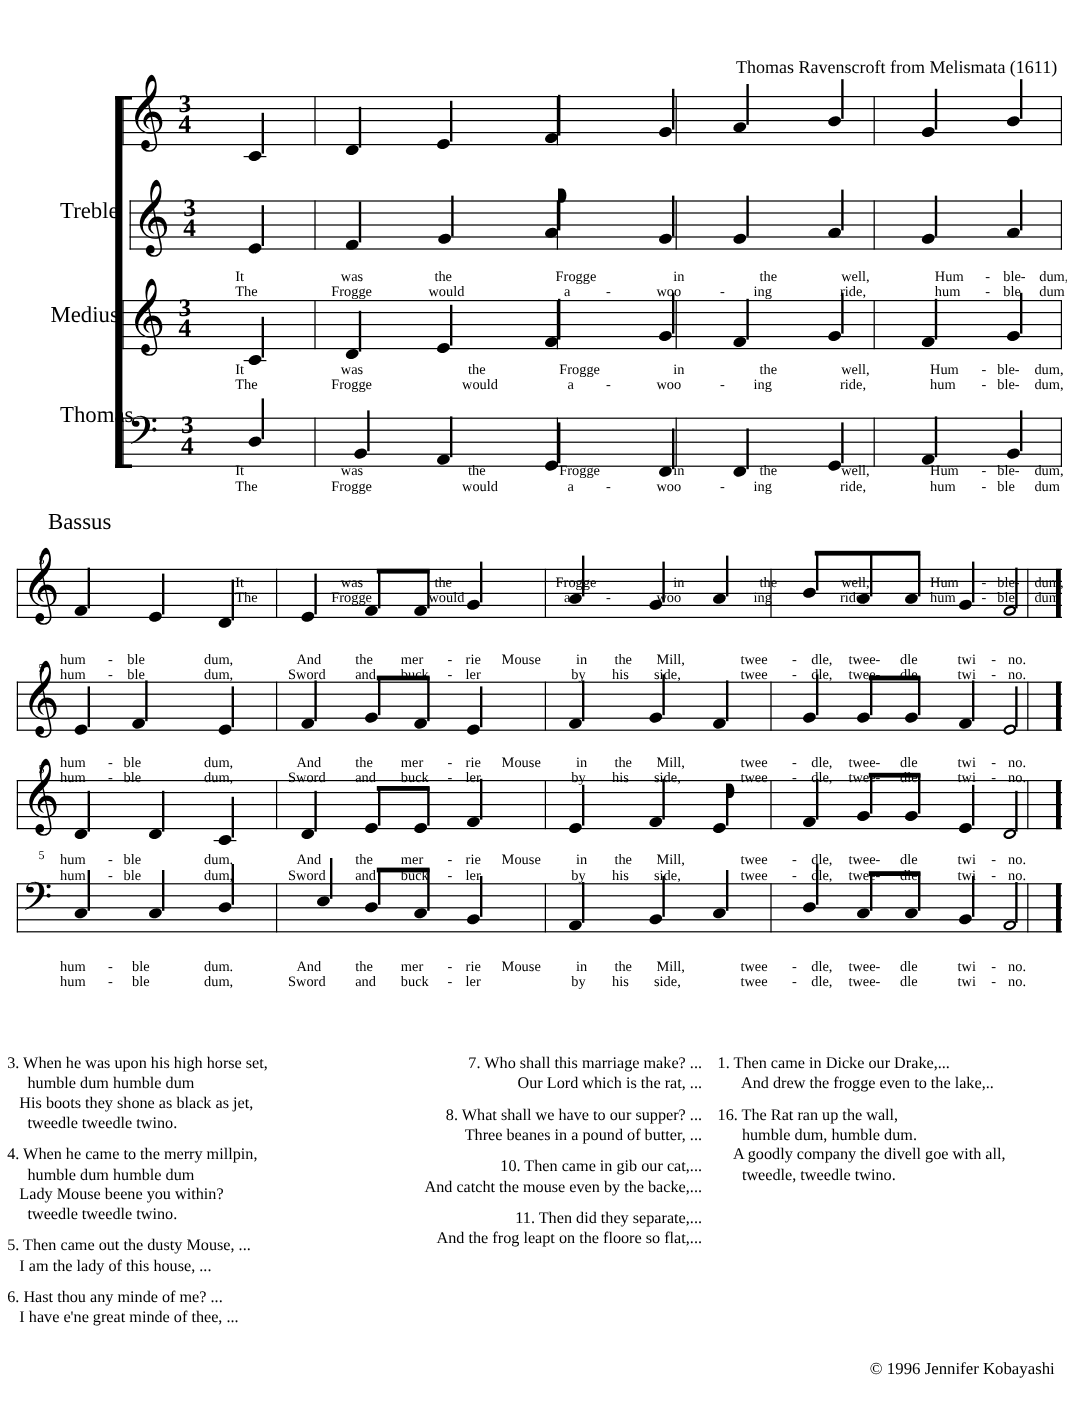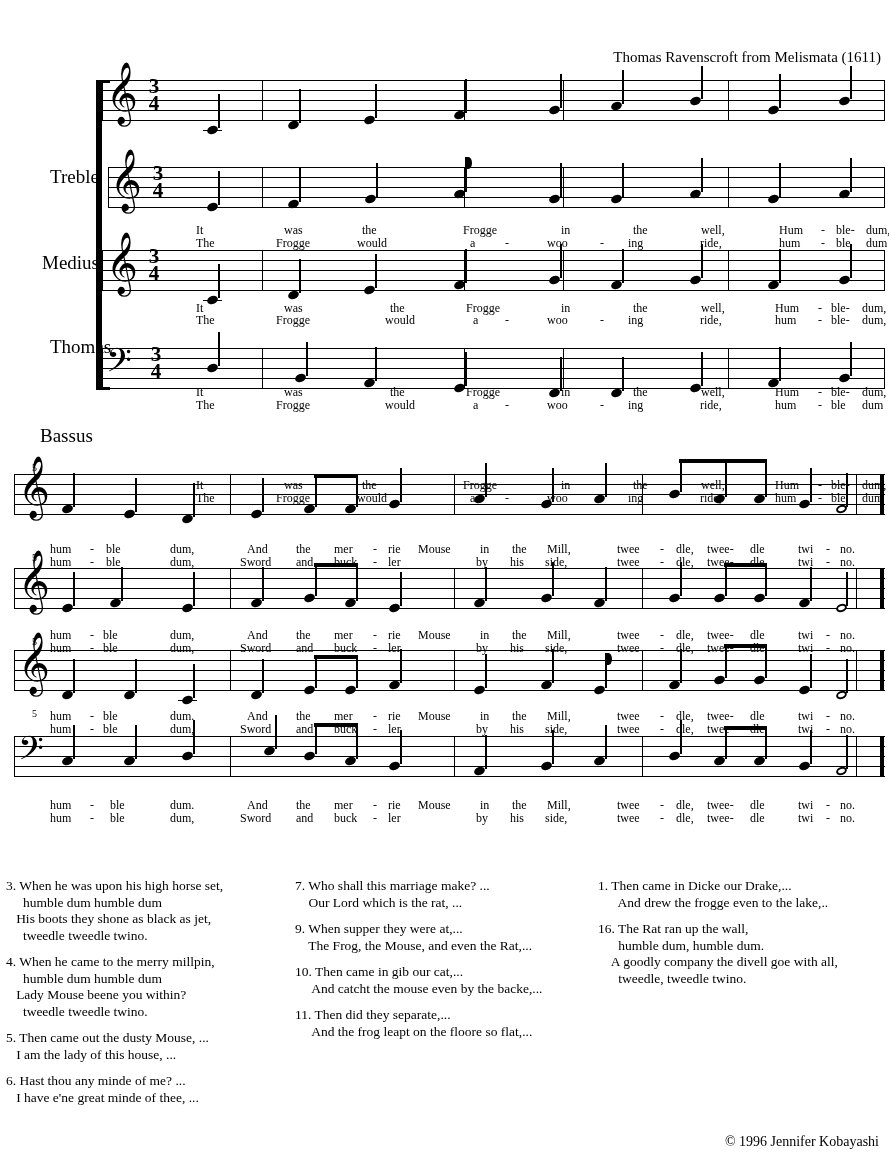--- a/index.html
+++ b/index.html
@@ -847,25 +847,25 @@
     <div class="verse">4. When he came to the merry millpin,
      humble dum humble dum
    Lady Mouse beene you within?
      tweedle tweedle twino.</div>
     <div class="verse">5. Then came out the dusty Mouse, ...
    I am the lady of this house, ...</div>
     <div class="verse">6. Hast thou any minde of me? ...
    I have e'ne great minde of thee, ...</div>
   </div>
 
-  <div class="verse-col" style="left:295px; top:878px; width:290px;">
+  <div class="verse-col" style="left:295px; top:878px; width:290px;text-align:right;">
     <div class="verse">7. Who shall this marriage make? ...
     Our Lord which is the rat, ...</div>
-    <div class="verse">9. When supper they were at,...
-    The Frog, the Mouse, and even the Rat,...</div>
+    <div class="verse">8. What shall we have to our supper? ...
+    Three beanes in a pound of butter, ...</div>
     <div class="verse">10. Then came in gib our cat,...
      And catcht the mouse even by the backe,...</div>
     <div class="verse">11. Then did they separate,...
      And the frog leapt on the floore so flat,...</div>
   </div>
 
   <div class="verse-col" style="left:598px; top:878px; width:290px;">
     <div class="verse">1. Then came in Dicke our Drake,...
       And drew the frogge even to the lake,..</div>
     <div class="verse">16. The Rat ran up the wall,

